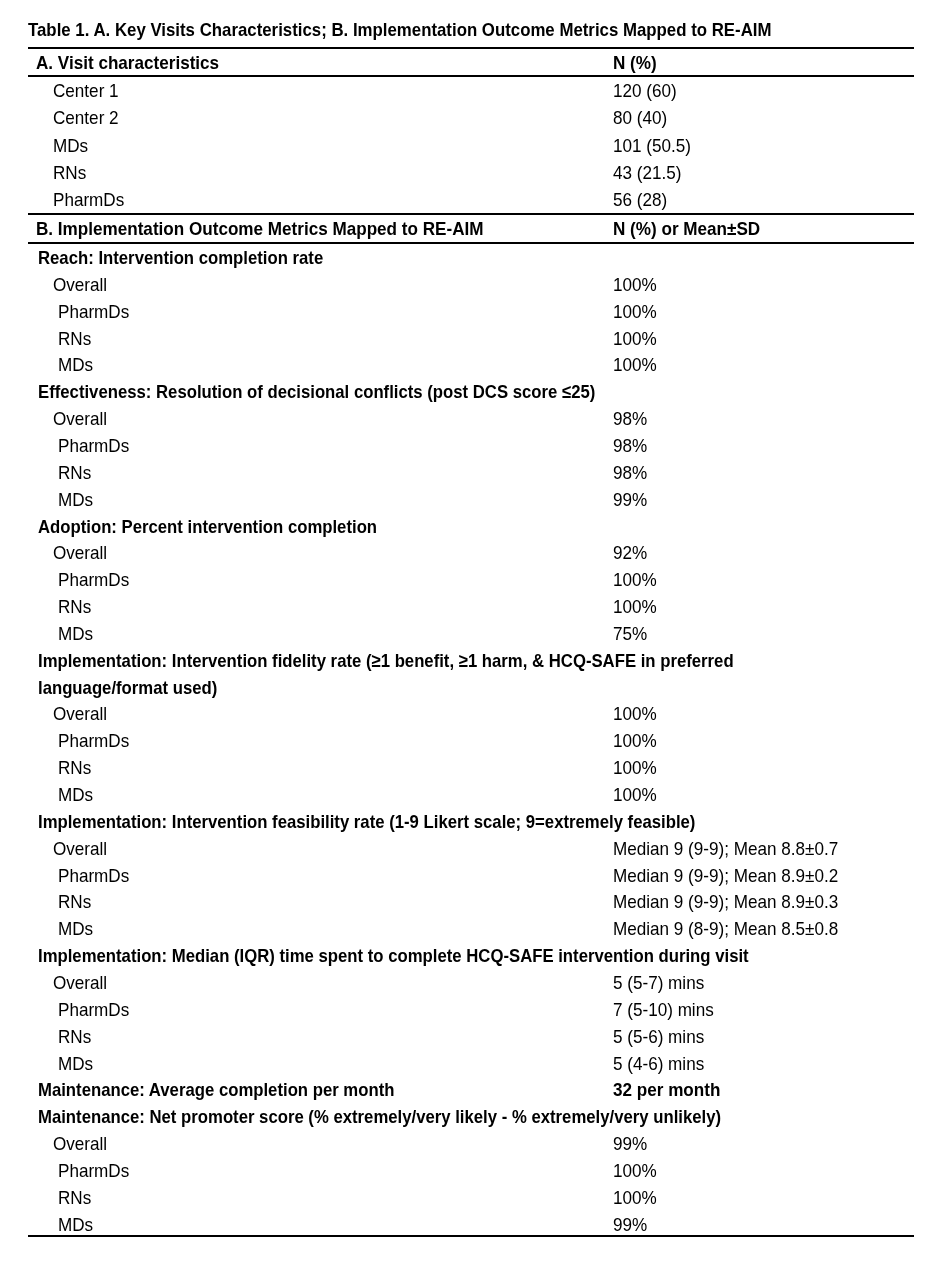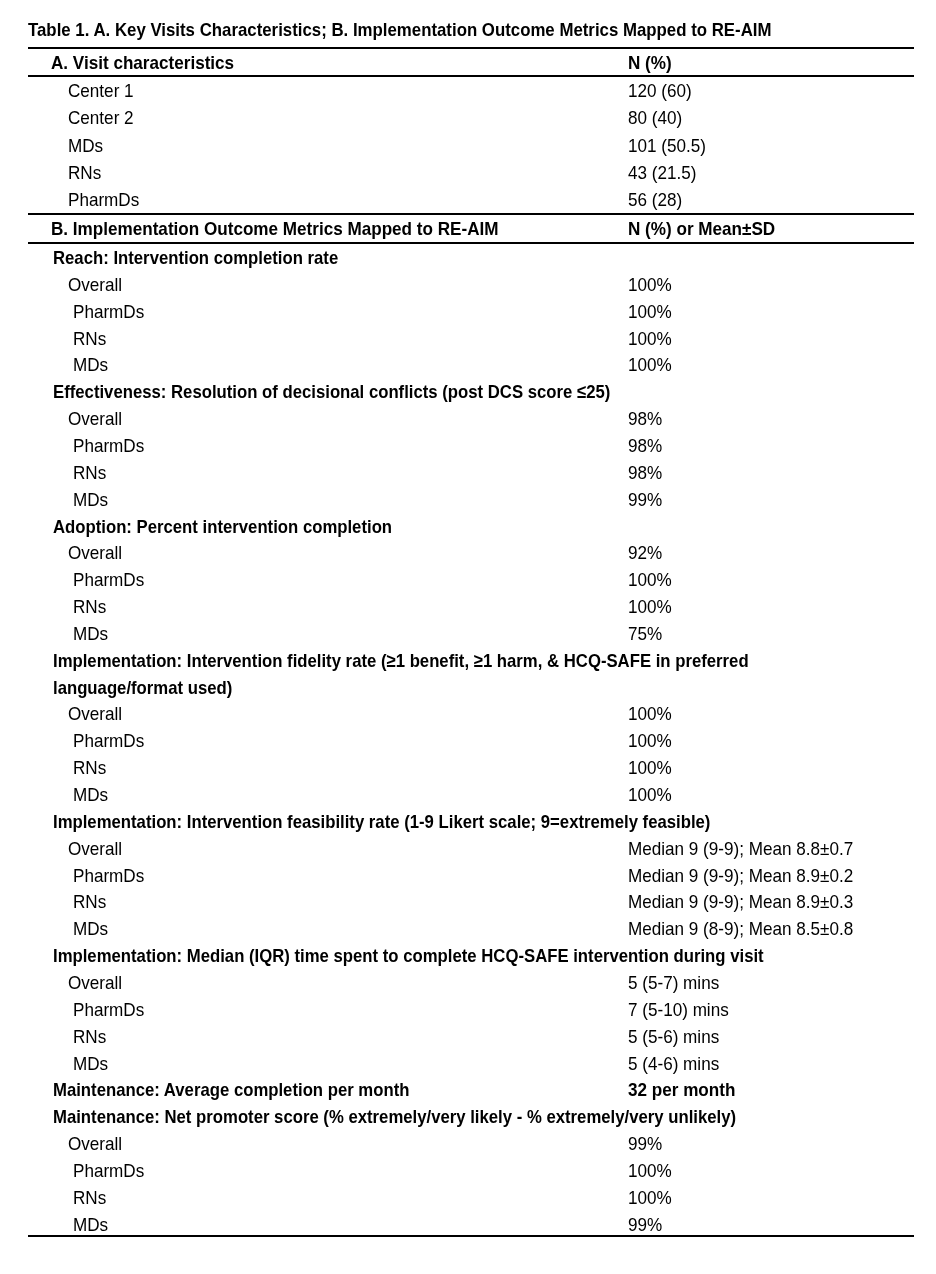--- a/index.html
+++ b/index.html
@@ -1,21 +1,21 @@
 <!DOCTYPE html>
 <html><head>
 <meta charset="utf-8">
 <style>
   html, body { margin: 0; padding: 0; background: #ffffff; }
   body { width: 936px; height: 1274px; position: relative; overflow: hidden;
          font-family: "Liberation Sans", sans-serif; color: #000; }
   .title { position: absolute; left: 28px; top: 19px; font-weight: bold; font-size: 19px;
            white-space: nowrap; transform: scaleX(0.885); transform-origin: left center; }
   .rule { position: absolute; left: 28px; width: 886px; height: 2px; background: #000; }
-  .row { position: absolute; left: 15px; width: 744px; height: 27px; line-height: 27px; font-size: 19px; white-space: nowrap; }
+  .row { position: absolute; left: 0; width: 744px; height: 27px; line-height: 27px; font-size: 19px; white-space: nowrap; }
   .row .lab, .row .val { position: absolute; top: 0; transform: scaleX(0.9); transform-origin: left center; }
   .row .val { left: 613px; }
   .hdr { font-weight: bold; }
   .hdr .lab { left: 36px; }
   .cat { font-weight: bold; }
   .cat .lab { left: 38px; transform: scaleX(0.88); }
   .ind1 .lab { left: 53px; }
   .ind2 .lab { left: 58px; }
 </style>
 </head>

